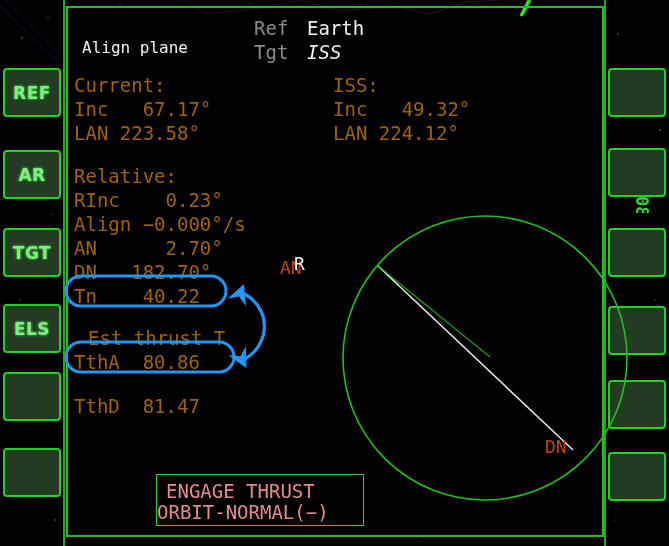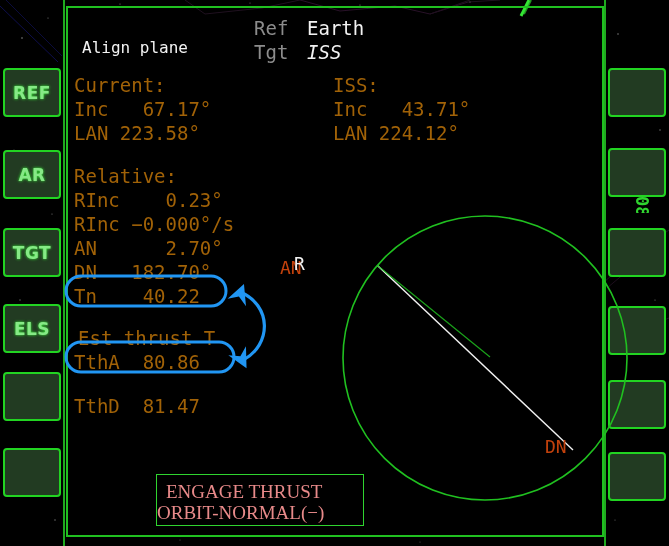--- a/index.html
+++ b/index.html
@@ -102,21 +102,21 @@
   #engage-box {
     position: absolute;
     left: 88px;
     top: 466px;
     width: 208px;
     height: 52px;
     box-sizing: border-box;
     border: 1px solid #2fd42f;
     background: transparent;
   }
-  #engage-box .txt { left: 9px; font-family: Liberation Serif, serif; }
+  #engage-box .txt { left: 9px; }
 
   
   #orbit-svg {
     position: absolute;
     left: 262px;
     top: 192px;
     width: 325px;
     height: 315px;
   }
 
@@ -249,31 +249,31 @@
     <div class="txt dim" style="left:186px; top:11px;">Ref</div>
     <div class="txt white" style="left:239px; top:11px;">Earth</div>
     <div class="txt dim" style="left:186px; top:35px;">Tgt</div>
     <div class="txt white" style="left:239px; top:35px;font-style:italic;">ISS</div>
 
     <div class="txt" style="left:6px; top:68px;">Current:</div>
     <div class="txt" style="left:6px; top:92px;">Inc   67.17°</div>
     <div class="txt" style="left:6px; top:116px;">LAN 223.58°</div>
 
     <div class="txt" style="left:265px; top:68px;text-align:right;">ISS:</div>
-    <div class="txt" style="left:265px; top:92px;">Inc   43.71°</div>
+    <div class="txt" style="left:265px; top:92px;">Inc   49.32°</div>
     <div class="txt" style="left:265px; top:116px;">LAN 224.12°</div>
 
     <div class="txt" style="left:6px; top:159px;">Relative:</div>
     <div class="txt" style="left:6px; top:183px;">RInc    0.23°</div>
-    <div class="txt" style="left:6px; top:207px;">RInc −0.000°/s</div>
+    <div class="txt" style="left:6px; top:207px;">Align −0.000°/s</div>
     <div class="txt" style="left:6px; top:231px;">AN      2.70°</div>
     <div class="txt" style="left:6px; top:255px;">DN   182.70°</div>
     <div class="txt" style="left:6px; top:279px;">Tn    40.22</div>
 
-    <div class="txt" style="left:10px; top:321px;">Est thrust T</div>
+    <div class="txt" style="left:20px; top:321px;">Est thrust T</div>
     <div class="txt" style="left:6px; top:345px;">TthA  80.86</div>
     <div class="txt" style="left:6px; top:369px;margin-top:20px;">TthD  81.47</div>
 
     <div id="engage-box">
       <div class="txt salmon" style="top:7px;">ENGAGE THRUST</div>
       <div class="txt salmon" style="top:28px; left:0px;">ORBIT-NORMAL(−)</div>
     </div>
 
     <svg id="orbit-svg" viewBox="0 0 325 315" xmlns="http://www.w3.org/2000/svg">
 

